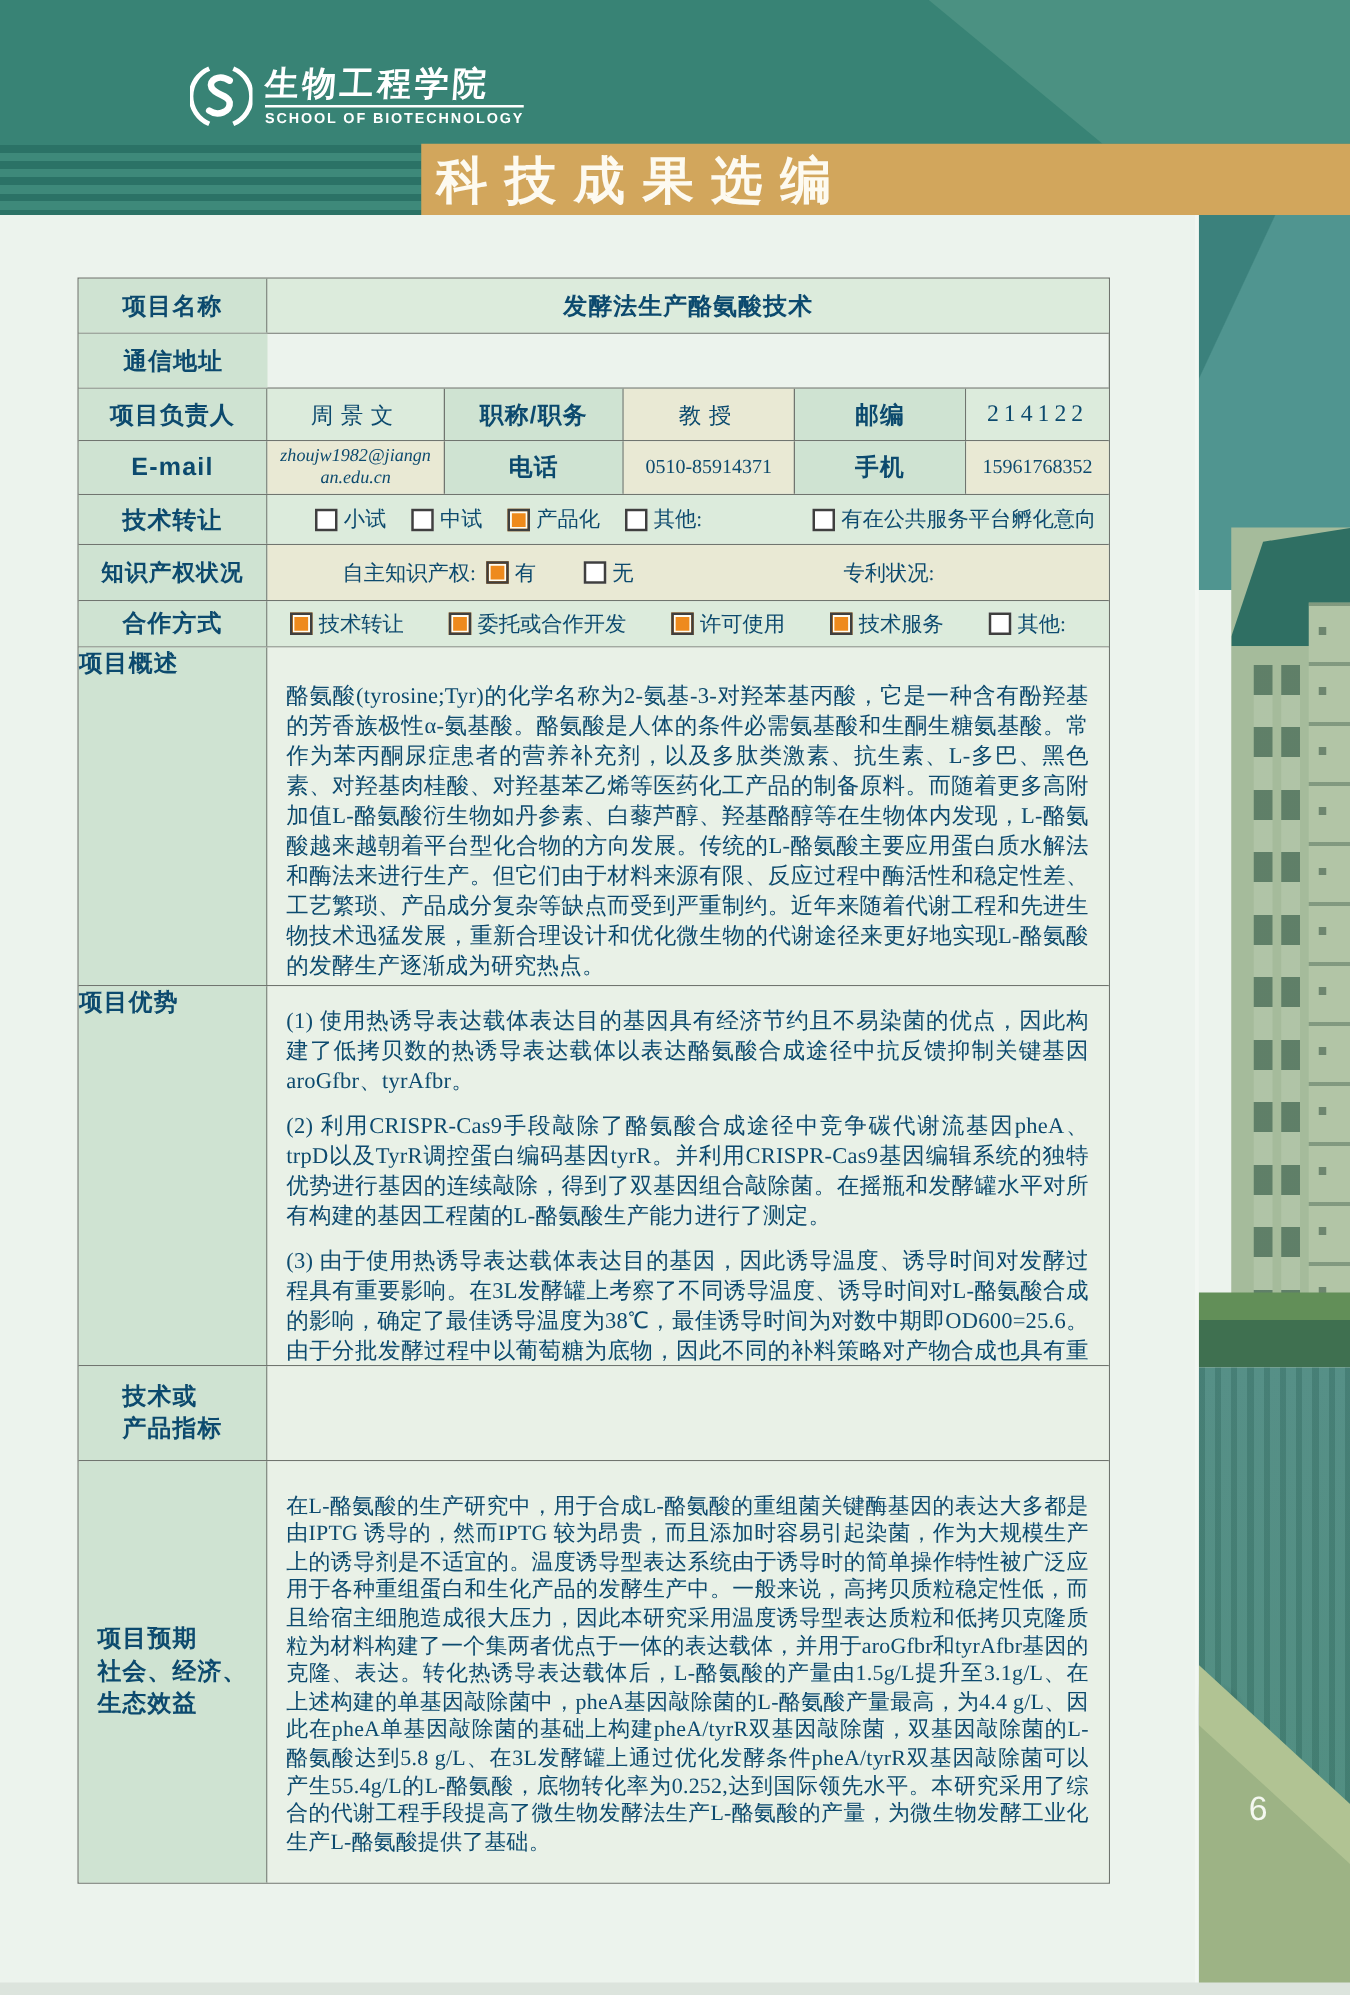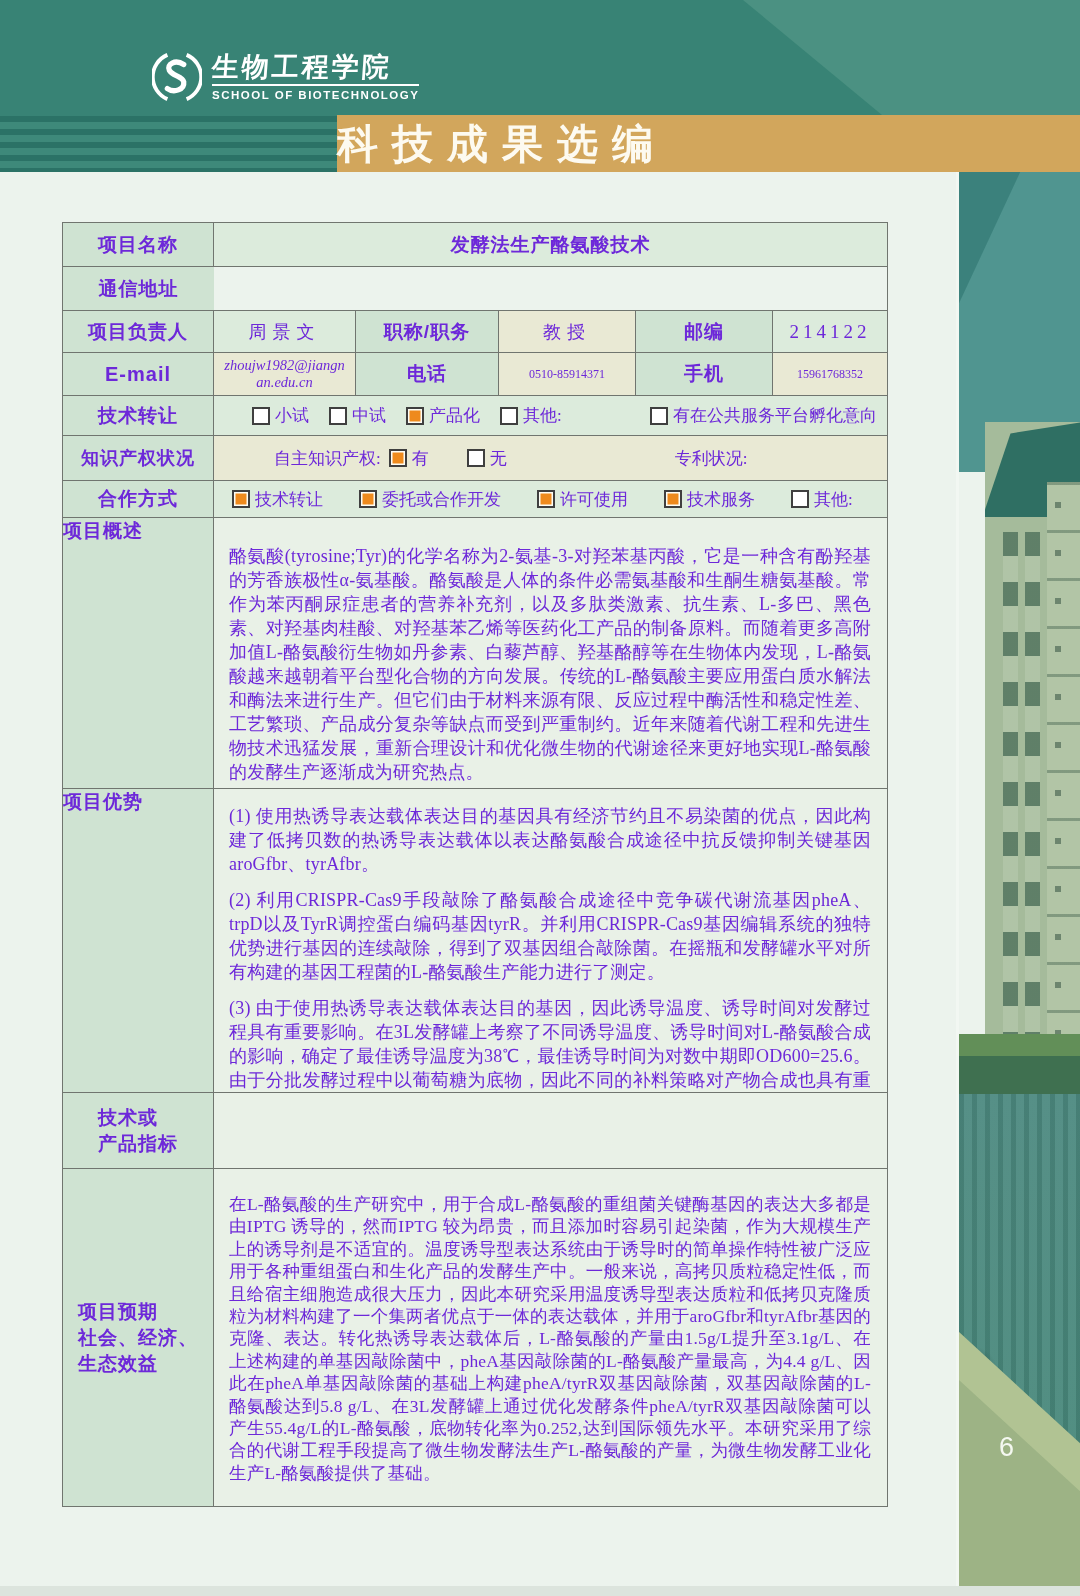--- a/index.html
+++ b/index.html
@@ -6,21 +6,21 @@
   .page{position:relative;width:1080px;height:1596px;background:#ecf3ed;overflow:hidden;
         font-family:"Liberation Sans",sans-serif;}
   
   .header{position:absolute;left:0;top:0;width:1080px;height:172px;background:#388375;}
   .header-wedge{position:absolute;inset:0;background:#4b9182;
         clip-path:polygon(743px 0,1080px 0,1080px 115px,882px 115px);}
   .stripes{position:absolute;left:0;top:116px;width:337px;height:56px;
         background:repeating-linear-gradient(180deg,#2b7266 0 6px,#3e897a 6px 13px);}
   .banner{position:absolute;left:337px;top:115px;width:743px;height:57px;background:#d2a65c;}
   .banner-title{color:#fdfaf0;font-weight:bold;font-size:41px;letter-spacing:14px;
-        line-height:59px;padding-left:0;white-space:nowrap;}
+        line-height:59px;padding-left:12px;white-space:nowrap;}
   .logo{position:absolute;left:152px;top:52px;display:flex;align-items:flex-start;color:#fff;}
   .logo svg{display:block;margin-right:10px;}
   .logo-cn{font-size:27px;font-weight:bold;letter-spacing:3px;transform:skewX(-4deg);
         font-family:"Liberation Serif",serif;line-height:30px;}
   .logo-rule{height:2px;background:#fff;margin:2px 0 3px 0;}
   .logo-en{font-size:11.5px;letter-spacing:1.5px;font-weight:bold;}
   
   .photo{position:absolute;left:956px;top:172px;width:124px;height:1416px;overflow:hidden;
         border-left:3px solid #f2f7f2;}
   .sky{position:absolute;left:0;top:0;width:124px;height:300px;
@@ -45,37 +45,37 @@
   .bush{position:absolute;left:-6px;top:250px;width:46px;height:56px;
         background:radial-gradient(ellipse at 35% 50%,rgba(18,48,40,.5),transparent 68%);}
   .sage{position:absolute;inset:0;background:#9db385;
         clip-path:polygon(0 238px,124px 352px,124px 494px,0 494px);}
   .sage-light{position:absolute;inset:0;background:rgba(214,225,175,.35);
         clip-path:polygon(0 238px,124px 352px,124px 400px,0 286px);}
   .page-num{position:absolute;left:40px;top:338px;color:#f4f8f0;font-size:27px;}
   .bottom-edge{position:absolute;left:0;top:1586px;width:1080px;height:10px;background:#dce4dd;}
   
   .tbl{position:absolute;left:62px;top:222px;width:826px;border:1px solid #70756f;
-        box-sizing:border-box;color:#6d28d9;}
+        box-sizing:border-box;color:#0c4a6e;}
   .row{display:flex;border-bottom:1px solid #70756f;box-sizing:border-box;}
   .row:last-child{border-bottom:none;}
   .cell{box-sizing:border-box;border-right:1px solid #70756f;display:flex;
         align-items:center;justify-content:center;text-align:center;overflow:hidden;}
   .cell:last-child{border-right:none;}
   .lab{background:#cfe3d2;font-weight:bold;font-size:19px;letter-spacing:1px;}
   .vgreen{background:#dcebdc;}
   .vcream{background:#e9e9d4;}
   .vpale{background:#e9f1e7;}
   .kai{font-family:"Liberation Serif",serif;}
   .w-label{width:151px;flex:0 0 151px;}
   .name-val{font-weight:bold;font-size:19px;letter-spacing:1px;}
   .addr-val{font-size:19px;letter-spacing:2px;}
   .leader-val{font-size:18px;letter-spacing:6px;}
   .zip-val{font-size:19px;letter-spacing:4px;}
-  .tel-val{font-size:12px;}
+  .tel-val{font-size:16px;}
   .email-lab{font-size:20px;font-weight:bold;}
   .email-val{font-size:14.5px;line-height:17px;word-break:break-all;padding:0 10px;}
   .cb{display:inline-block;width:14px;height:14px;border:2px solid #3f3f3f;background:#fff;
         margin-right:5px;vertical-align:-2px;flex:0 0 auto;box-sizing:content-box;}
   .cb.checked{background:#ee8a1d;box-shadow:inset 0 0 0 1.5px #fdfdf5;}
   .opt{display:flex;align-items:center;font-size:17px;white-space:nowrap;}
   .cbrow{justify-content:flex-start;}
   .bigrow .cell{align-items:flex-start;justify-content:flex-start;text-align:left;}
   .bigtext{padding:26px 16px 0 15px;font-size:18px;line-height:24px;text-align:justify;
         letter-spacing:.2px;}

